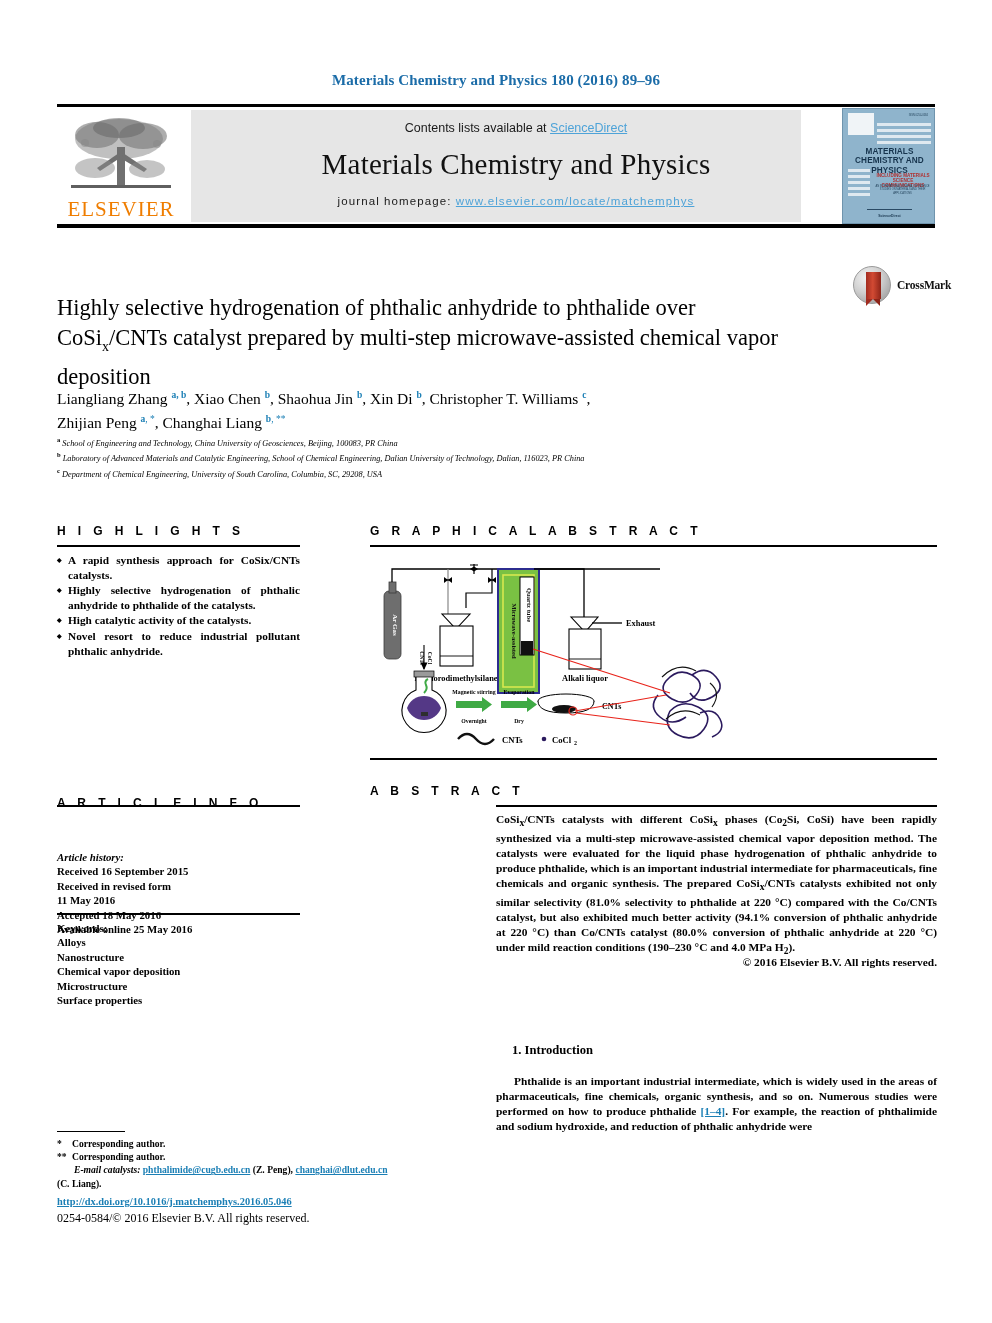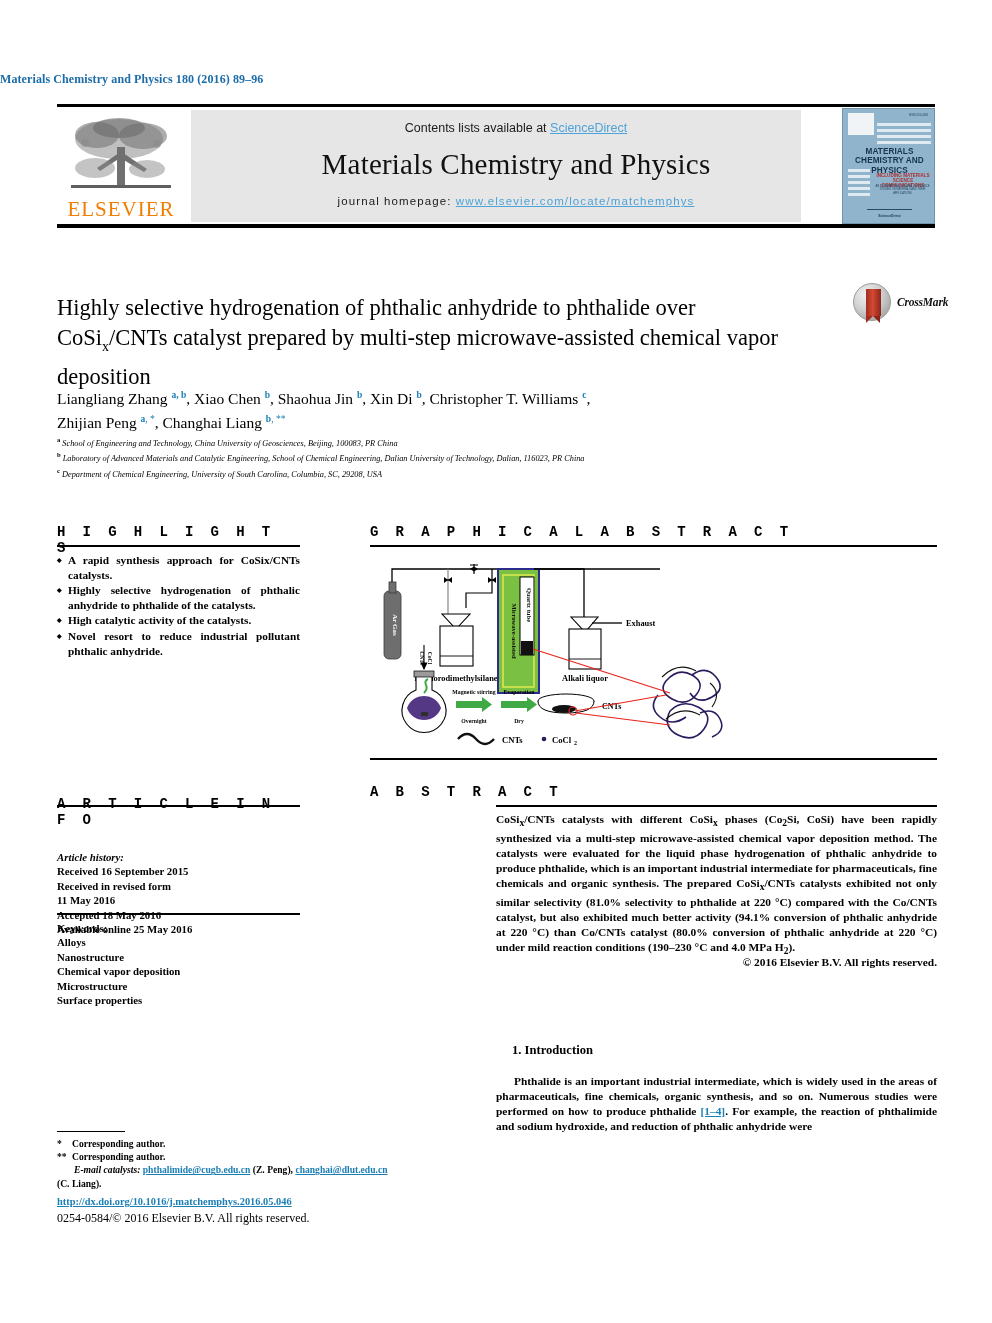--- a/index.html
+++ b/index.html
@@ -10,21 +10,21 @@
     font-family: "Liberation Serif", serif;
     color: #000;
     position: relative;
     overflow: hidden;
   }
   .page { position:absolute; left:0; top:0; width:992px; height:1323px; }
 
   
   .runhead {
     position:absolute; left:0; top:72px; width:992px;
-    font-size:12px; font-weight:bold;
+    text-align:center; font-size:15px; font-weight:bold;
     color:#1b6ca8; letter-spacing:.1px;
   }
 
   
   .masthead { position:absolute; left:57px; top:104px; width:878px; height:124px; }
   .mast-rule-top { position:absolute; left:0; top:0; width:878px; height:3px; background:#000; }
   .mast-rule-bot { position:absolute; left:0; top:120px; width:878px; height:4px; background:#000; }
 
   .elsevier-logo {
     position:absolute; left:0; top:6px; width:128px; height:112px;
@@ -76,21 +76,21 @@
   .cover .cv-lbars { position:absolute; left:5px; top:60px; width:22px; }
   .cover .cv-lbars div { height:3px; background:#dfe9f0; margin-bottom:3px; }
   .cover .cv-foot { position:absolute; left:0; bottom:5px; width:93px; text-align:center; font-size:3.4px; color:#1d3a52; font-weight:bold; }
   .cover .cv-footrule { position:absolute; left:24px; bottom:13px; width:45px; height:1px; background:#2a4a64; }
 
   
   .title {
     position:absolute; left:57px; top:278px; width:740px;
     font-size:22.5px; line-height:30px; color:#000; font-weight:normal;
   }
-  .crossmark { position:absolute; left:853px; top:283px; width:84px; height:42px;font-style:italic; }
+  .crossmark { position:absolute; left:853px; top:266px; width:84px; height:42px; }
   .cm-circle {
     position:absolute; left:0; top:0; width:38px; height:38px; border-radius:50%;
     background:radial-gradient(circle at 35% 30%, #f2f2f2 0%, #cfcfcf 45%, #8f8f8f 100%);
     border:1px solid #9a9a9a;
   }
   .cm-book {
     position:absolute; left:12px; top:5px; width:15px; height:27px;
     background:linear-gradient(90deg,#a22c20 0%, #d24a33 45%, #8e2418 100%);
   }
   .cm-book:after {
@@ -111,22 +111,22 @@
   .sup-star { font-size:9.5px; color:#1b7fb5; vertical-align:super; }
 
   .affils {
     position:absolute; left:57px; top:434px; width:880px;
     font-size:8.3px; line-height:11.6px; font-style:italic;
   }
   .affils .a-sup { font-style:normal; font-weight:bold; font-size:6.5px; vertical-align:super; }
 
   
   .sec-head {
-    font-family:Liberation Mono, monospace; font-weight:bold;
-    font-size:14px; letter-spacing:4.4px;
+    font-family:Liberation Sans, sans-serif; font-weight:bold;
+    font-size:12px; letter-spacing:4.4px;
   }
   .hair2 { height:2px; background:#000; }
 
   .col-left  { position:absolute; left:57px;  width:243px; }
   .col-right { position:absolute; left:370px; width:567px; }
 
   
   #highlights-head { top:524px; }
   #highlights-rule { position:absolute; left:57px; top:545px; width:243px; }
   .hl-list { position:absolute; left:57px; top:553px; width:243px; font-size:11.3px; line-height:14.6px; }

